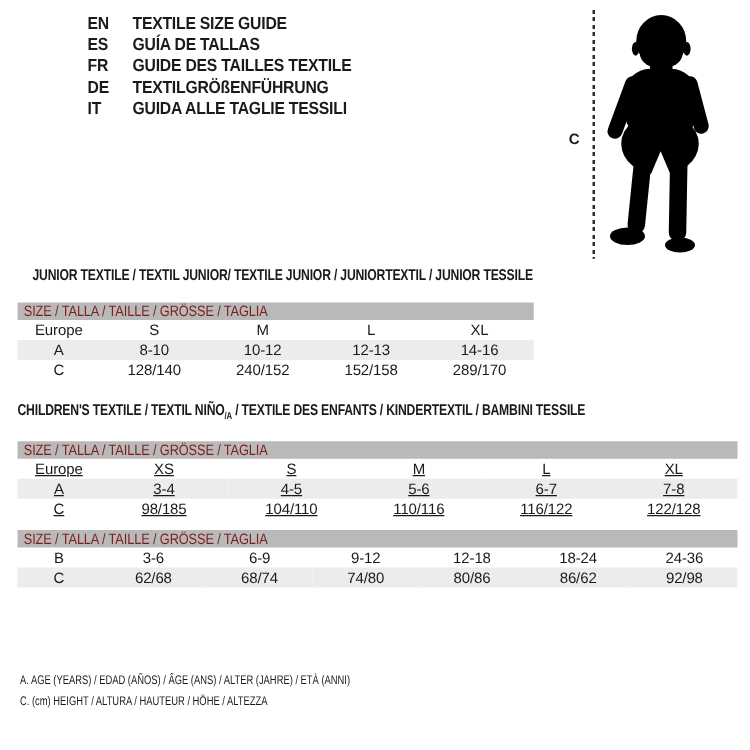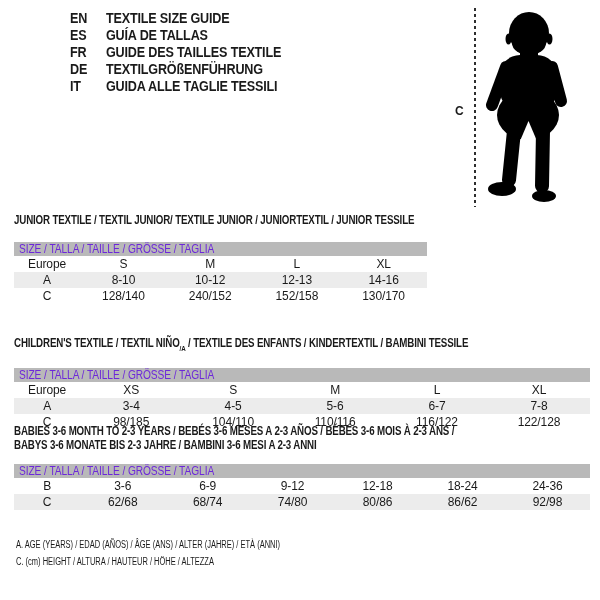--- a/index.html
+++ b/index.html
@@ -30,34 +30,34 @@
   }
   .height-label {
     position:absolute; left:455px; top:104px;
     font-size:12px; font-weight:bold;
   }
   .baby-svg { position:absolute; left:482px; top:9px; }
 
   
   .sec { position:absolute; left:14px; }
   .sec1 { top:213px; width:413px; }
-  .sec2 { top:336px; width:576px; }
+  .sec2 { top:321px; width:576px;text-decoration:underline; }
   .sec3 { top:424px; width:576px; }
 
   .sec-title { font-size:12.5px; font-weight:bold; line-height:14px; letter-spacing:-0.2px; }
-  .sec1 .sec-title { margin-bottom:15px; }
+  .sec1 .sec-title { margin-bottom:15px;margin-left:12px; }
   .sec2 .sec-title { margin-bottom:12px; }
   .sec3 .sec-title-block { margin-bottom:12px; }
   .sec-title sub { font-size:8px; }
 
   table.size-table { width:100%; border-collapse:collapse; table-layout:fixed;
                      font-size:12px; letter-spacing:-0.1px; }
   table.size-table td { padding:0; height:16px; vertical-align:middle; text-align:center; }
   td.rowlabel { text-align:left; padding-left:5px; }
-  tr.bar td { background:#b9b9b9; height:14px; text-align:left; padding-left:5px; color:#6d28d9; }
+  tr.bar td { background:#b9b9b9; height:14px; text-align:left; padding-left:5px; color:#7f1d1d; }
   tr.shade td { background:#ececec; }
 
   
   .notes { position:absolute; left:16px; top:536px; }
   .note-line { height:17px; line-height:17px; font-size:10px; font-weight:normal; }
 </style>
 </head>
 <body>
 
 <div class="page">
@@ -140,21 +140,21 @@
         <td>8-10</td>
         <td>10-12</td>
         <td>12-13</td>
         <td>14-16</td>
       </tr>
       <tr>
         <td class="rowlabel">C</td>
         <td>128/140</td>
         <td>240/152</td>
         <td>152/158</td>
-        <td>130/170</td>
+        <td>289/170</td>
       </tr>
     </tbody>
       </table>
   </div>
 
   <div class="sec sec2">
     <div class="sec-title">
       <span class="cond cx78"><span>CHILDREN'S TEXTILE / TEXTIL NIÑO</span><sub>/A</sub><span> / TEXTILE DES ENFANTS / KINDERTEXTIL / BAMBINI TESSILE</span></span>
     </div>
     <table class="size-table">
@@ -192,24 +192,20 @@
         <td>104/110</td>
         <td>110/116</td>
         <td>116/122</td>
         <td>122/128</td>
       </tr>
     </tbody>
       </table>
   </div>
 
   <div class="sec sec3">
-    <div class="sec-title-block">
-      <div class="sec-title"><span class="cond cx78">BABIES 3-6 MONTH TO 2-3 YEARS / BEBÉS 3-6 MESES A 2-3 AÑOS / BÉBÉS 3-6 MOIS À 2-3 ANS /</span></div>
-      <div class="sec-title"><span class="cond cx78">BABYS 3-6 MONATE BIS 2-3 JAHRE / BAMBINI 3-6 MESI A 2-3 ANNI</span></div>
-    </div>
     <table class="size-table">
       <colgroup>
           <col style="width:11.5%">
           <col style="width:14.75%">
           <col style="width:14.75%">
           <col style="width:14.75%">
           <col style="width:14.75%">
           <col style="width:14.75%">
           <col style="width:14.75%">
         </colgroup>

